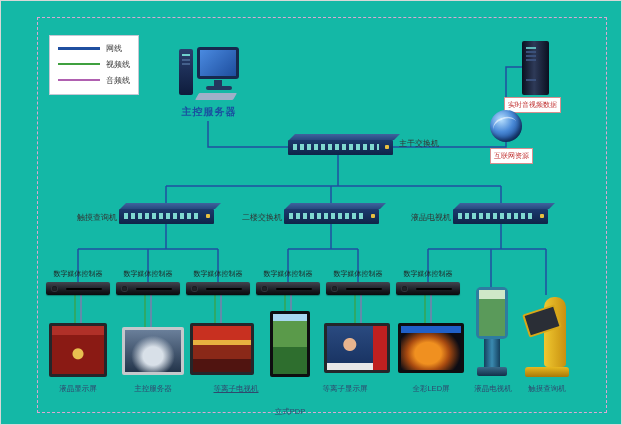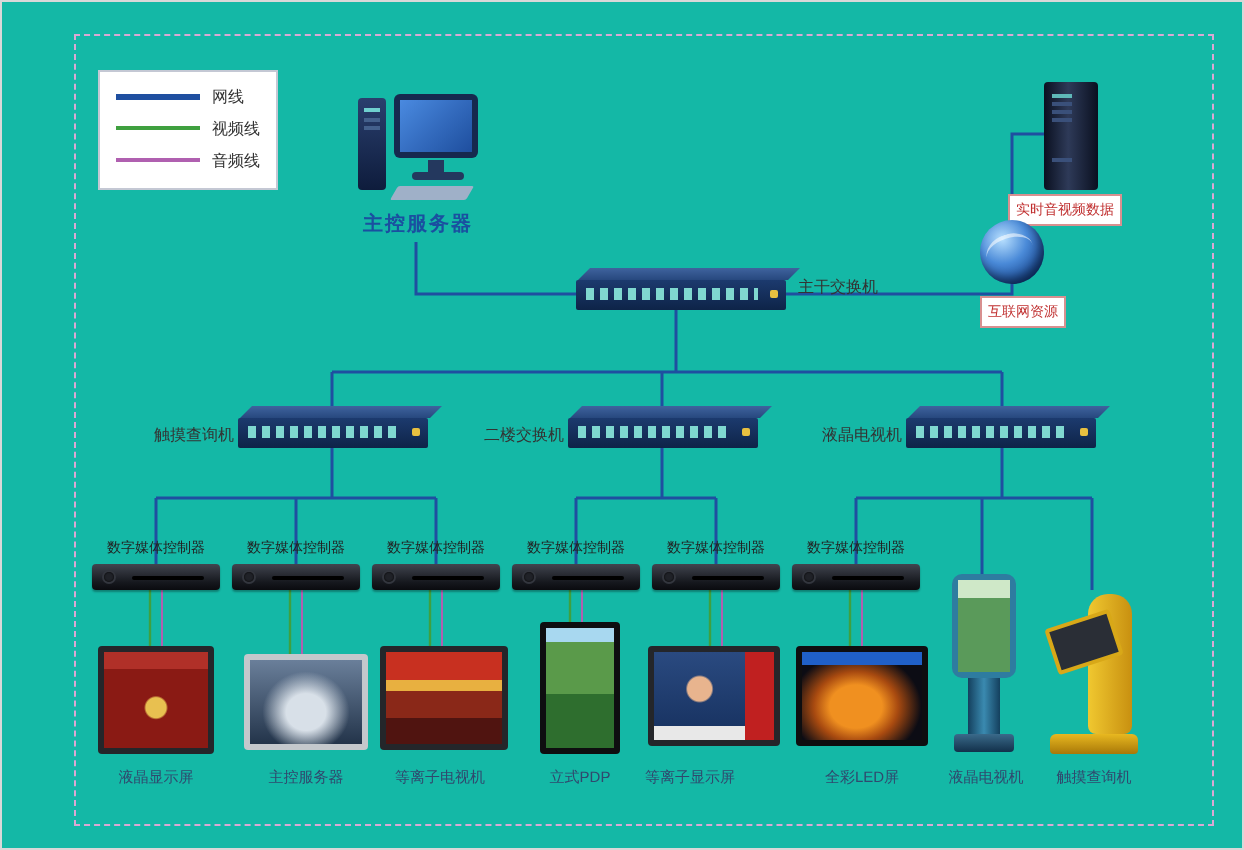--- a/index.html
+++ b/index.html
@@ -268,19 +268,19 @@
     <div class="k1-base"></div>
   </div>
   <div class="kiosk2">
     <div class="k2-body"></div>
     <div class="k2-screen"></div>
     <div class="k2-base"></div>
   </div>
 
   <div class="lbl-bottom" style="left:45px;  width:64px;font-family:Liberation Mono, monospace;">液晶显示屏</div>
   <div class="lbl-bottom" style="left:119px; width:66px;">主控服务器</div>
-  <div class="lbl-bottom" style="left:184px; width:70px;">等离子电视机</div>
-  <div class="lbl-bottom" style="left:259px; width:60px;">立式PDP</div>
+  <div class="lbl-bottom" style="left:200px; width:70px;text-decoration:underline;">等离子电视机</div>
+  <div class="lbl-bottom" style="left:259px; width:60px;margin-top:23px;">立式PDP</div>
   <div class="lbl-bottom" style="left:309px; width:70px;">等离子显示屏</div>
   <div class="lbl-bottom" style="left:395px; width:70px;">全彩LED屏</div>
   <div class="lbl-bottom" style="left:468px; width:48px;">液晶电视机</div>
   <div class="lbl-bottom" style="left:518px; width:56px;">触摸查询机</div>
 </div>
 
 </body></html>

